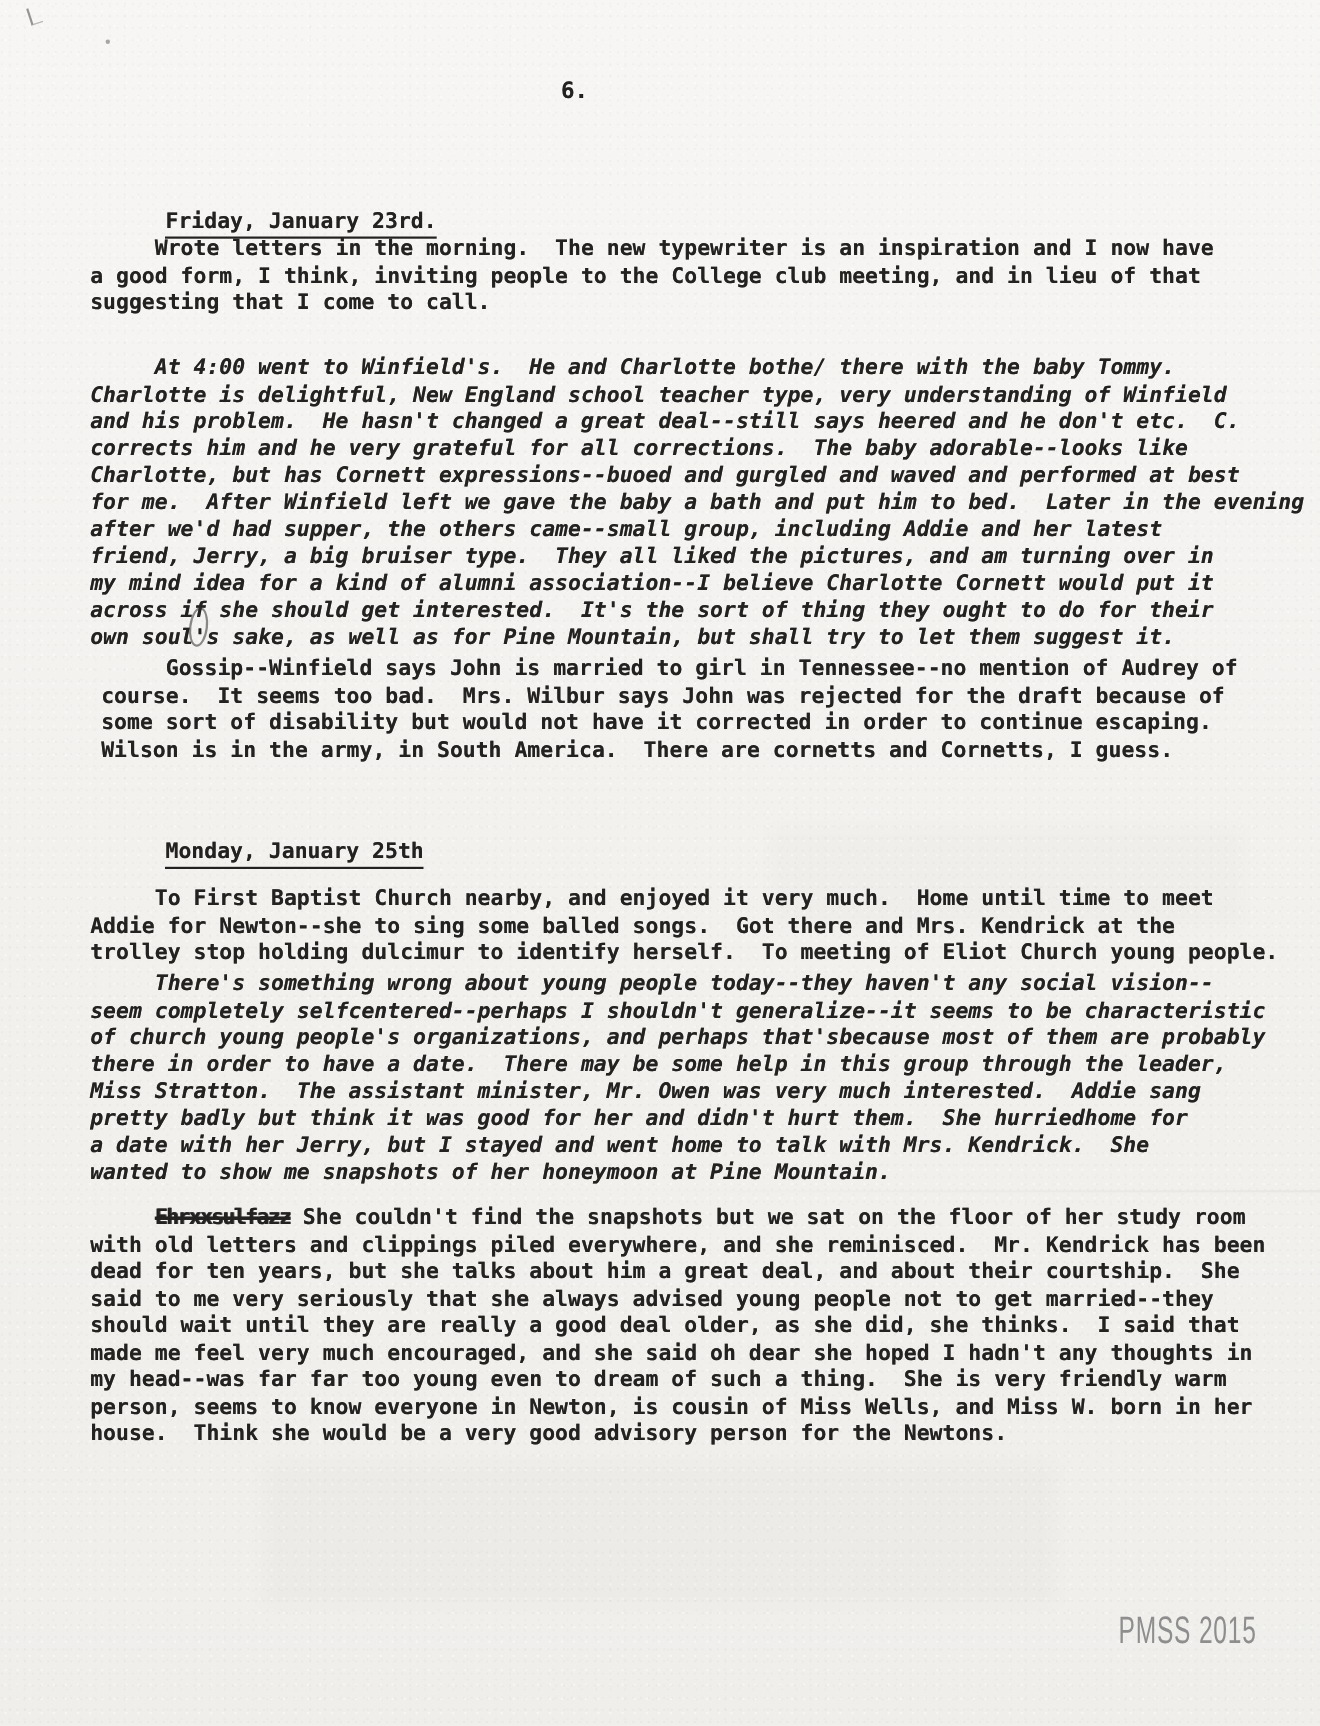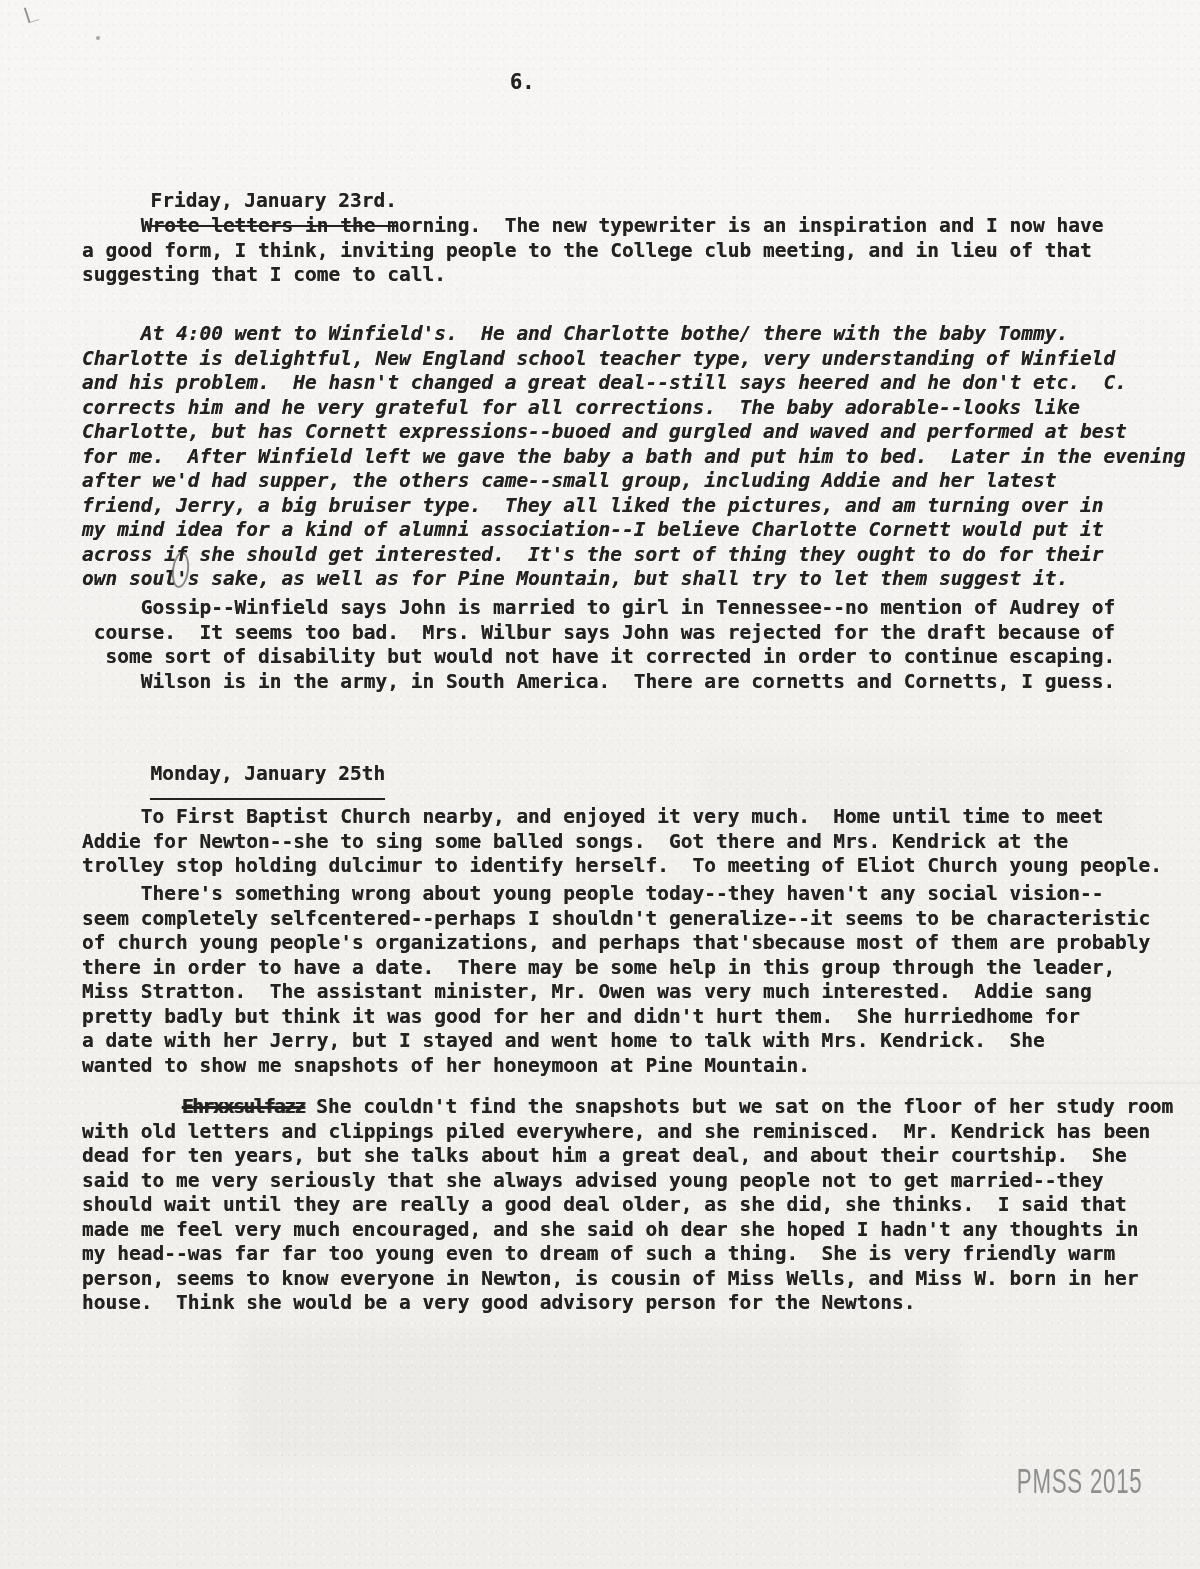--- a/index.html
+++ b/index.html
@@ -24,38 +24,37 @@
     margin:0;
     font-size:19.5px;
     line-height:24.5px;
     font-weight:700;
     white-space:pre;
     letter-spacing:0;
     text-shadow:0 0 0.6px rgba(36,34,32,0.65);
   }
   .heading{
     border-bottom:2px solid #242220;
-    padding-bottom:12px;
+    padding-bottom:2px;
     display:inline-block;
   }
   .pageno{left:510px;top:70px;font-size:20.5px;}
   .h1{left:80px;top:164px;}
   .p1{left:82px;top:214px;}
   .p2{left:82px;top:322px;font-style:italic;}
-  .p3{left:82px;top:596px;text-align:right;}
+  .p3{left:92px;top:596px;}
   .h2{left:80px;top:737px;}
   .p4{left:82px;top:789px;margin-top:16px;}
-  .p5{left:82px;top:882px;}
+  .p5{left:82px;top:882px;font-style:italic;}
   .p6{left:82px;top:1095px;}
   .struck{
     text-decoration:line-through;
     text-decoration-thickness:2.5px;
     letter-spacing:-1.5px;
     text-shadow:0.8px 0 0 rgba(36,34,32,0.8);
-    margin-left:41px;
   }
   .watermark{
     position:absolute;
     top:1464px;
     right:58px;
     font-family:"Liberation Sans",sans-serif;
     font-size:31px;
     font-weight:400;
     color:#8e8e8e;
     transform:scaleX(0.72) scaleY(1.12);

